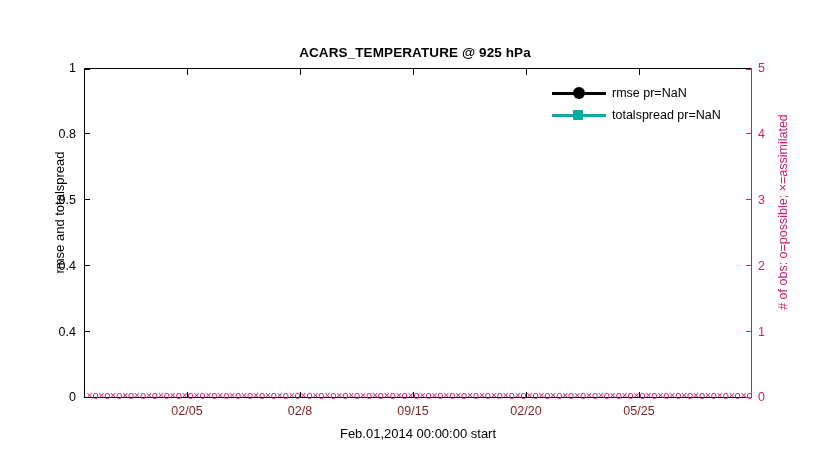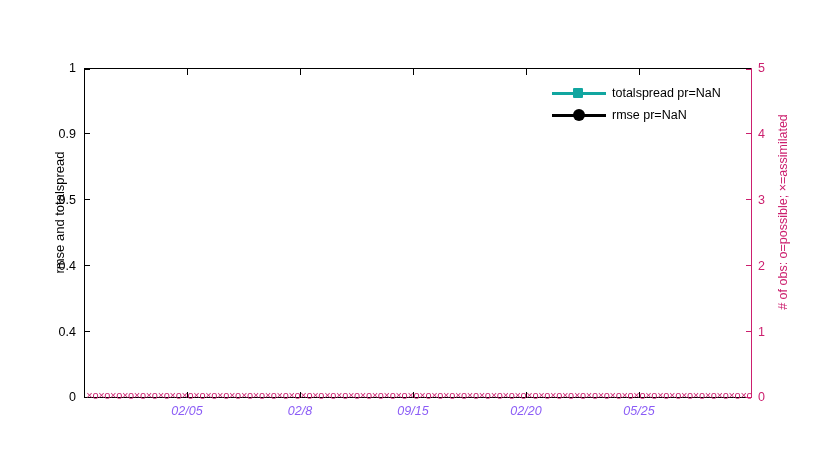--- a/index.html
+++ b/index.html
@@ -67,22 +67,21 @@
     font-size: 12.5px;
     color: #cc1f6e;
     left: 758px;
   }
   .xtick {
     position: absolute;
     top: 404px;
     width: 70px;
     text-align: center;
     font-size: 12.5px;
-    color: #8b5cf6;
-    font-style: italic;
+    color: #7f1d1d;
   }
 
   
   .tick-left-mark {
     position: absolute;
     left: 84px;
     width: 6px;
     height: 1px;
     background: #000000;
   }
@@ -224,29 +223,30 @@
     height: 3px;
   }
   #series-rmse { top: 394px; background: #000000; opacity: 0; }
   #series-spread { top: 394px; background: #11a6a0; opacity: 0; }
 </style>
 </head>
 <body>
 
 <div id="root">
 
+  <div class="title" id="title-line2">ACARS_TEMPERATURE @ 925 hPa</div>
 
   <div id="plot-area"></div>
   <div id="right-border"></div>
 
   <div class="ytick-left" style="top:390px">0</div>
   <div class="ytick-left" style="top:325px">0.4</div>
   <div class="ytick-left" style="top:259px">0.4</div>
   <div class="ytick-left" style="top:193px">0.5</div>
-  <div class="ytick-left" style="top:127px">0.9</div>
+  <div class="ytick-left" style="top:127px">0.8</div>
   <div class="ytick-left" style="top:61px">1</div>
 
   <div class="tick-left-mark" style="top:397px"></div>
   <div class="tick-left-mark" style="top:331px"></div>
   <div class="tick-left-mark" style="top:265px"></div>
   <div class="tick-left-mark" style="top:199px"></div>
   <div class="tick-left-mark" style="top:133px"></div>
   <div class="tick-left-mark" style="top:69px"></div>
 
   <div class="ytick-right" style="top:390px">0</div>
@@ -395,30 +395,31 @@
       <span class="obs-x" style="left: 654.107px; color: rgb(204, 31, 110);">×</span>
       <span class="obs-x" style="left: 660.054px; color: rgb(204, 31, 110);">o</span>
     </div>
 
   <div id="series-rmse"></div>
   <div id="series-spread"></div>
 
   <div id="legend">
     <div class="legend-row">
       <div class="legend-sample">
+        <div class="legend-line" style="background:#000000"></div>
+        <div class="legend-marker" style="background:#000000"></div>
+      </div>
+      <div class="legend-label">rmse pr=NaN</div>
+    </div>
+    <div class="legend-row">
+      <div class="legend-sample">
         <div class="legend-line" style="background:#11a6a0"></div>
         <div class="legend-marker square" style="background:#11a6a0"></div>
       </div>
       <div class="legend-label">totalspread pr=NaN</div>
     </div>
-    <div class="legend-row">
-      <div class="legend-sample">
-        <div class="legend-line" style="background:#000000"></div>
-        <div class="legend-marker" style="background:#000000"></div>
-      </div>
-      <div class="legend-label">rmse pr=NaN</div>
-    </div>
   </div>
 
   <div id="ylabel-left">rmse and totalspread</div>
   <div id="ylabel-right"># of obs: o=possible; ×=assimilated</div>
+  <div id="xlabel">Feb.01,2014 00:00:00 start</div>
 
 </div>
 
 </body></html>

